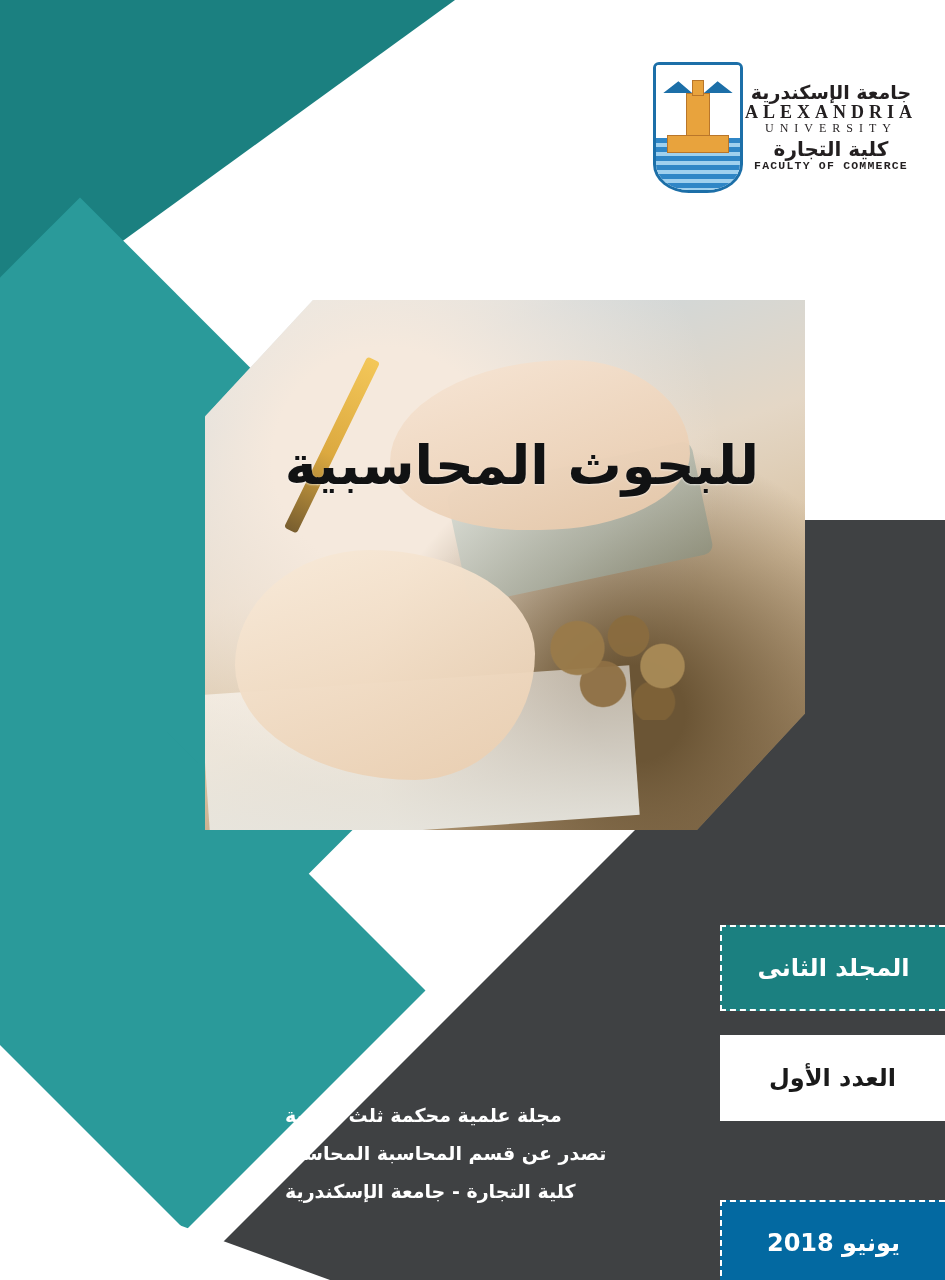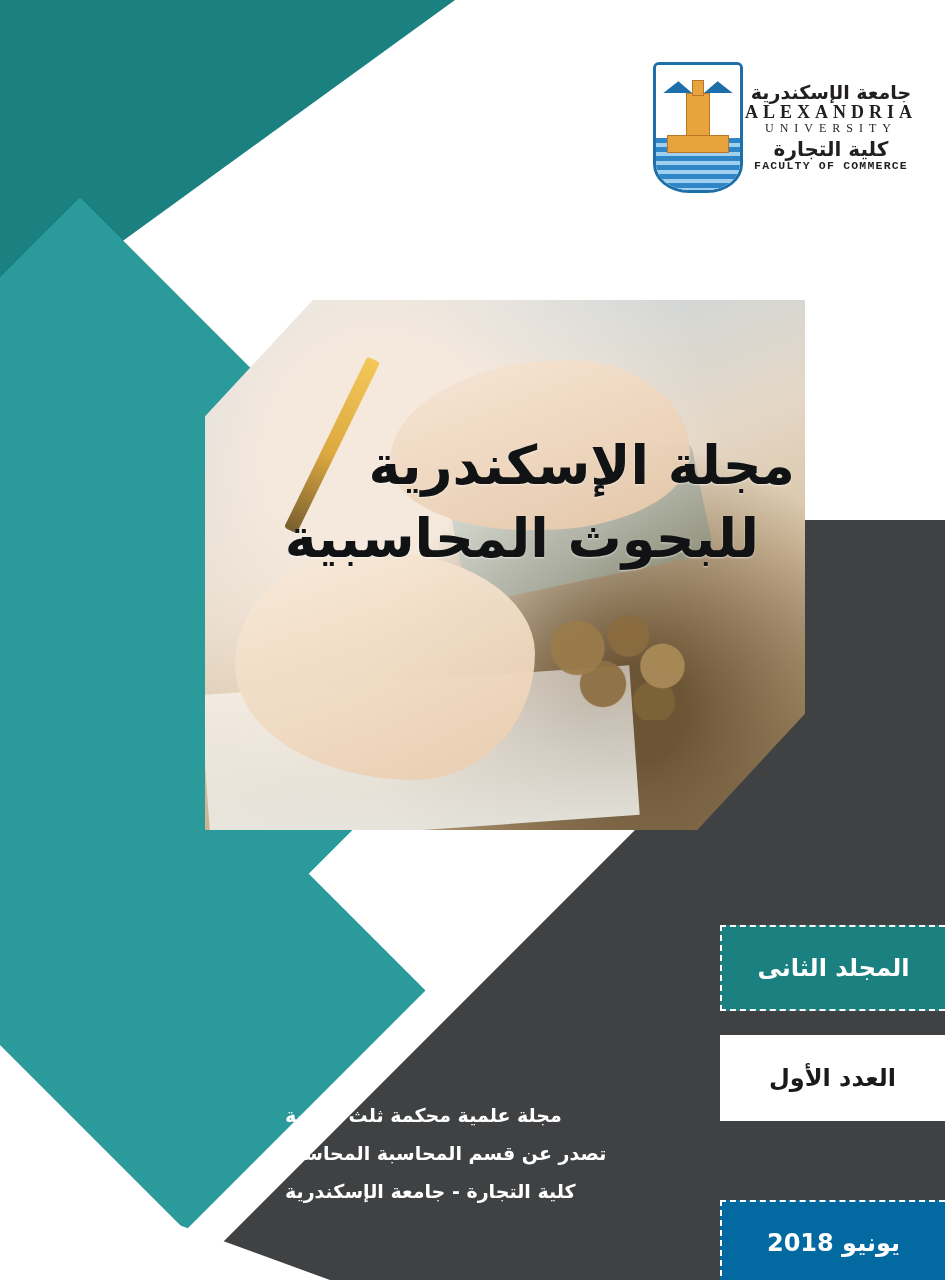--- a/index.html
+++ b/index.html
@@ -300,21 +300,20 @@
     <div class="logo-text">
       <div class="ar-top">جامعة الإسكندرية</div>
       <div class="en-name">ALEXANDRIA</div>
       <div class="en-sub">UNIVERSITY</div>
       <div class="ar-faculty">كلية التجارة</div>
       <div class="en-faculty">FACULTY OF COMMERCE</div>
     </div>
   </div>
 
   <div class="title">
-    <span class="l1">مجلة الإسكندرية</span>
     <span class="l2">للبحوث المحاسبية</span>
   </div>
 
   <div class="badge badge-volume">المجلد الثانى</div>
   <div class="badge badge-issue">العدد الأول</div>
   <div class="badge badge-date">يونيو 2018</div>
 
   <div class="footer">
     <div>مجلة علمية محكمة ثلث سنوية</div>
     <div>تصدر عن قسم المحاسبة المحاسبة</div>

